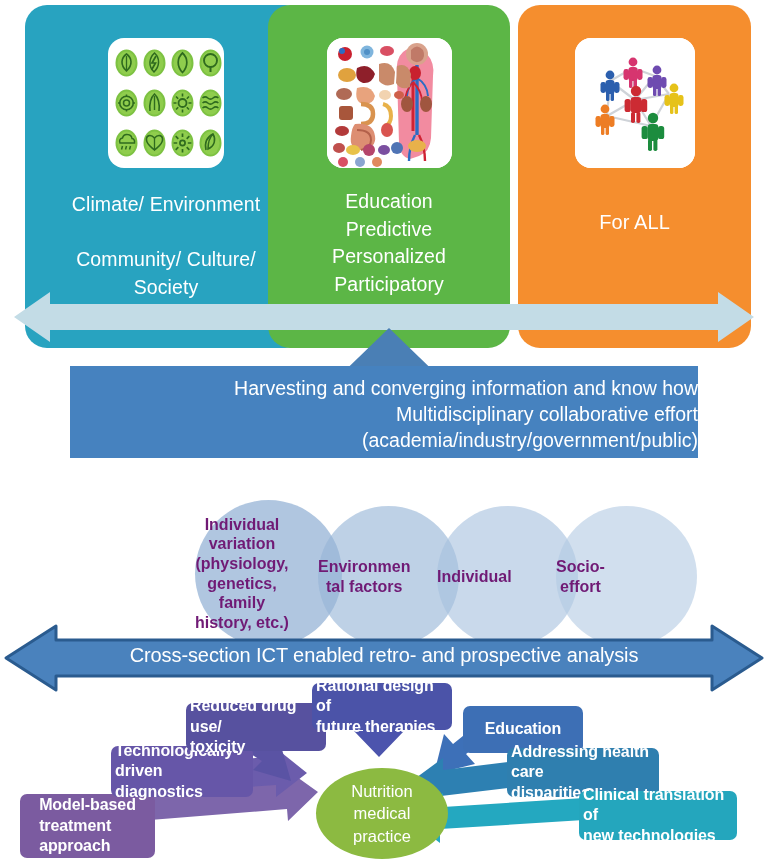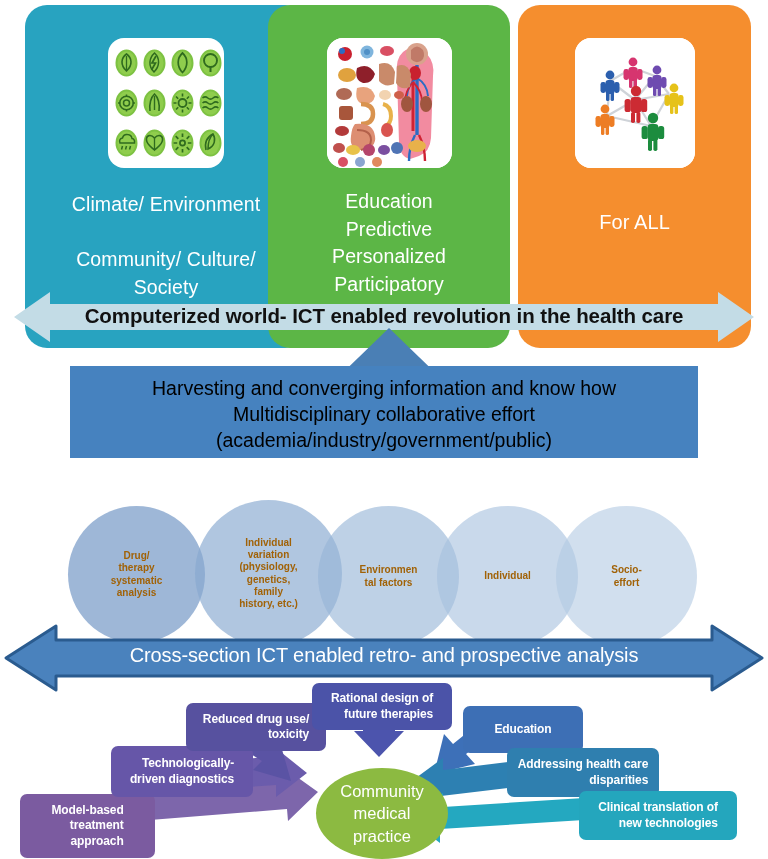--- a/index.html
+++ b/index.html
@@ -80,37 +80,36 @@
     font-weight: bold;
     font-size: 20.5px;
     letter-spacing: -.1px;
     white-space: nowrap;
   }
 
   
   .banner-text {
     position: absolute;
     width: 100%;
-    text-align: center;
-    color: #000000;
+    text-align: right;
+    color: #ffffff;
     font-size: 19.5px;
     line-height: 1.33;
     white-space: pre-line;
   }
 
   
   .circle {
     position: absolute;
     border-radius: 50%;
     display: flex;
     align-items: center;
-    justify-content: center;
     text-align: center;
-    color: #a16207;
-    font-size: 10px;
+    color: #701a75;
+    font-size: 16px;
     font-weight: bold;
     line-height: 1.22;
     white-space: pre-line;
   }
   .circle span { position: relative; z-index: 3; display:block; }
 
   
   .cross-label {
     position: absolute;
     width: 100%;
@@ -122,22 +121,22 @@
   }
 
   
   .bbox {
     position: absolute;
     border-radius: 7px;
     color: #ffffff;
     display: flex;
     align-items: center;
     justify-content: center;
-    text-align: right;
-    font-size: 12px;
+    text-align: left;
+    font-size: 16px;
     font-weight: bold;
     line-height: 1.28;
     box-sizing: border-box;
     padding: 18px 4px;
     white-space: pre-line;
     letter-spacing: -.1px;
   }
   .oval-core {
     position: absolute;
     border-radius: 50%;
@@ -440,39 +439,32 @@
         </g>
       </svg>
     </div>
     <div class="panel-caption cap-orange" style="margin-top:40px; width:100%;">For ALL</div>
   </div>
 
   <div class="lightarrow-wrap" style="left:14px; top:292px; width:740px; height:50px;">
     <svg width="740" height="50" viewBox="0 0 740 50">
       <polygon points="0,25 36,0 36,12 704,12 704,0 740,25 704,50 704,38 36,38 36,50" fill="#c3dce6"></polygon>
     </svg>
-    <div class="lightarrow-label" style="top:12px;">Computerized world- ICT enabled revolution in the health care</div>
   </div>
 
   <svg class="abs" width="140" height="130" viewBox="0 0 140 130" style="left:319px; top:328px;">
     <polygon points="70,0 130,58 95,58 95,72 130,72 70,130 10,72 45,72 45,58 10,58" fill="#4a7fb5"></polygon>
   </svg>
 
   <div class="abs" style="left:70px; top:366px; width:628px; height:92px; background:#4682bf;">
     <div class="banner-text" style="top:10px;">Harvesting and converging information and know how
 Multidisciplinary collaborative effort
 (academia/industry/government/public)</div>
   </div>
 
-  <div class="circle" style="left:68px; top:506px; width:137px; height:137px; background:rgba(120,155,200,0.72);">
-    <span>Drug/
-therapy
-systematic
-analysis</span>
-  </div>
   <div class="circle" style="left:195px; top:500px; width:147px; height:147px; background:rgba(135,168,208,0.66);">
     <span>Individual
 variation
 (physiology,
 genetics,
 family
 history, etc.)</span>
   </div>
   <div class="circle" style="left:318px; top:506px; width:141px; height:141px; background:rgba(150,180,215,0.62);">
     <span>Environmen
@@ -504,21 +496,21 @@
     <polygon points="363,45 395,45 395,62 404,62 379,88 354,62 363,62" fill="#4c54ad"></polygon>
 
     <polygon points="507,52 466,85 475,95 434,105 444,65 453,75 494,42" fill="#3d70b8"></polygon>
 
     <polygon points="516,92 443,101 443,89 409,114 441,139 441,127 516,118" fill="#2d80b2"></polygon>
 
     <polygon points="600,128 443,138 443,124 407,149 440,174 440,160 600,150" fill="#24a8c0"></polygon>
   </svg>
 
   <div class="oval-core" style="left:316px; top:768px; width:132px; height:91px;">
-    <span>Community
+    <span>Nutrition
 medical
 practice</span>
   </div>
 
   <div class="bbox" style="left:20px; top:794px; width:135px; height:64px; background:#7b5ba0;">Model-based
 treatment
 approach</div>
 
   <div class="bbox" style="left:111px; top:746px; width:142px; height:51px; background:#6656a8;">Technologically-
 driven diagnostics</div>

